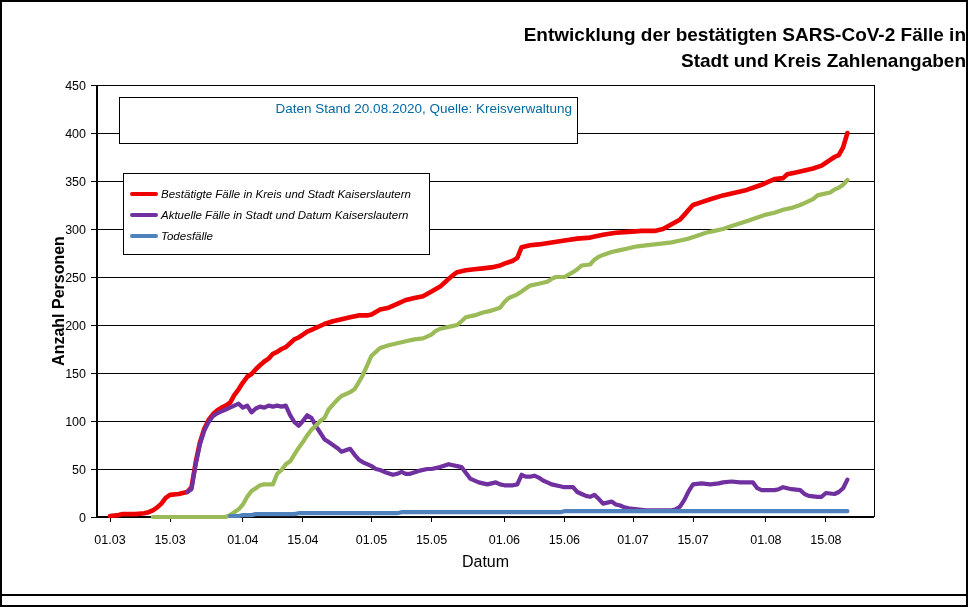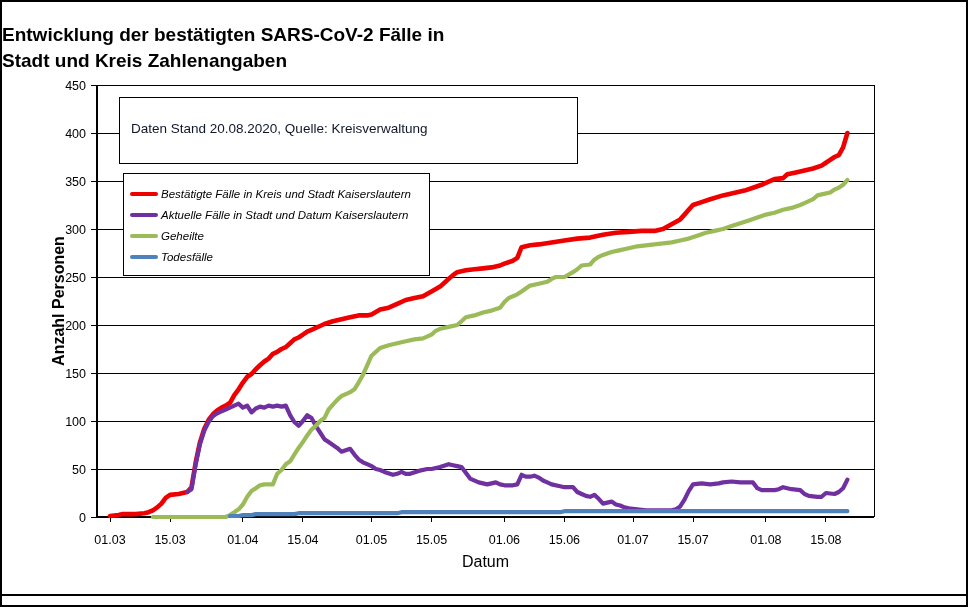--- a/index.html
+++ b/index.html
@@ -6,28 +6,29 @@
   .frame{
     position:relative;
     width:964px;height:603px;
     border:2px solid #000;
     background:#fff;
     font-family:"Liberation Sans", sans-serif;
     overflow:hidden;
   }
   .chart-title{
     position:absolute;left:0;top:20px;width:964px;
-    text-align:left;font-weight:bold;font-size:19px;line-height:26px;color:#000;
+    text-align:right;font-weight:bold;font-size:19px;line-height:26px;color:#000;
   }
   #plot-svg{position:absolute;left:0;top:0;}
   .annotation-box{
     position:absolute;left:117px;top:95px;width:441px;height:40px;
     background:#fff;border:1px solid #000;
-    font-size:13.5px;line-height:21px;color:#0f172a;
-    padding:20px 5px 5px 11px;
+    font-size:13.5px;line-height:21px;color:#0369a1;
+    padding:0 5px 5px 11px;
+    text-align:right;
   }
   .legend-box{
     position:absolute;left:121px;top:171px;width:299px;
     background:#fff;border:1px solid #000;
     padding:9px 0 8px 6px;
   }
   .legend-item{display:flex;align-items:center;height:21px;}
   .legend-swatch{width:28px;height:4px;border-radius:2px;flex:0 0 auto;margin-right:3px;}
   .legend-label{font-size:11.5px;color:#000;white-space:nowrap;font-style:italic;}
   .y-axis-title{
@@ -124,24 +125,20 @@
   <div class="legend-box">
       <div class="legend-item">
         <span class="legend-swatch" style="background: rgb(238, 0, 0);"></span>
         <span class="legend-label">Bestätigte Fälle in Kreis und Stadt Kaiserslautern</span>
       </div>
       <div class="legend-item">
         <span class="legend-swatch" style="background: rgb(112, 48, 160);"></span>
         <span class="legend-label">Aktuelle Fälle in Stadt und Datum Kaiserslautern</span>
       </div>
       <div class="legend-item">
-        <span class="legend-swatch" style="background: rgb(155, 187, 89);"></span>
-        <span class="legend-label">Geheilte</span>
-      </div>
-      <div class="legend-item">
         <span class="legend-swatch" style="background: rgb(79, 129, 189);"></span>
         <span class="legend-label">Todesfälle</span>
       </div>
     </div>
 
   <div class="y-axis-title">Anzahl Personen</div>
   <div class="x-axis-title">Datum</div>
 
   <div class="bottom-rule"></div>
 </div>

